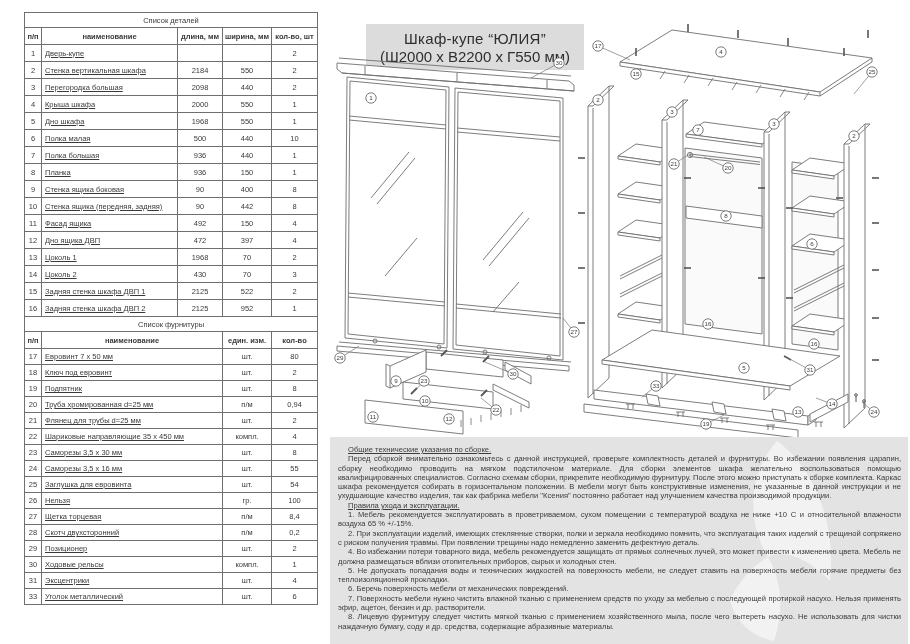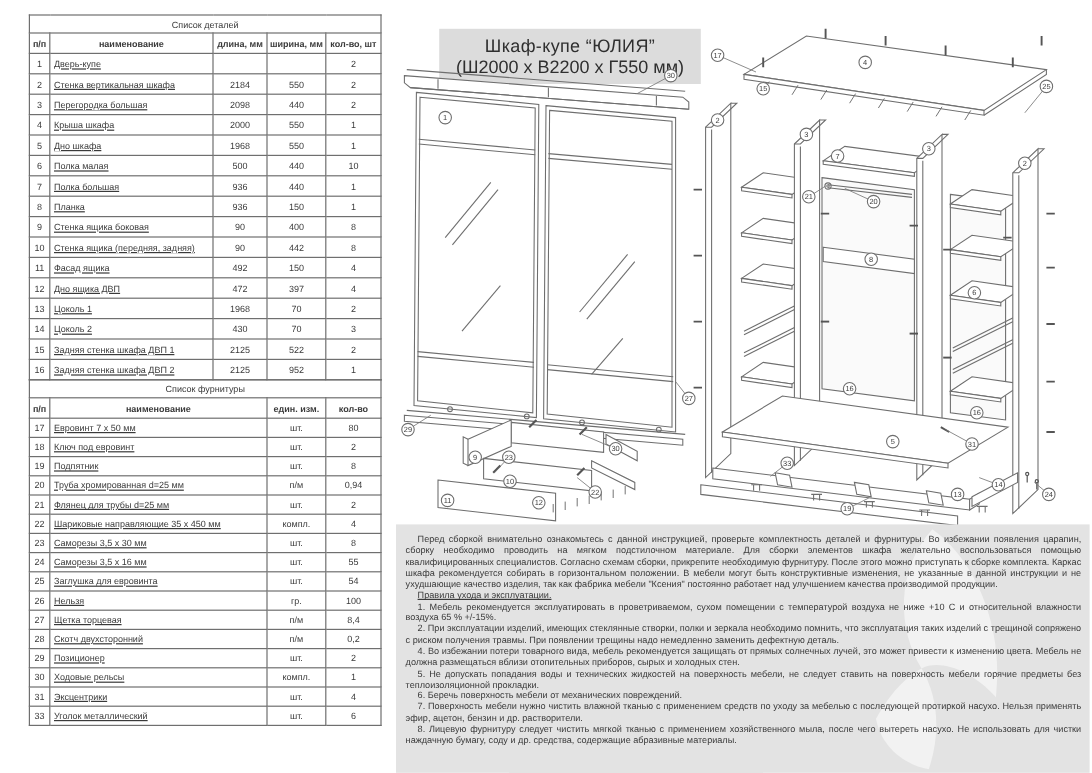--- a/index.html
+++ b/index.html
@@ -668,20 +668,21 @@
       <text x="298" y="406.2" text-anchor="middle" class="callout-num">24</text>
     </g>
   </svg>
 
 <div class="instructions">
   <svg class="watermark" width="170" height="200" viewBox="0 0 170 200">
     <path d="M95,0 C130,25 155,80 148,140 C128,118 102,108 86,116 C66,84 64,34 95,0 Z" fill="#f2f2f2"></path>
     <path d="M86,116 C100,140 102,170 92,200 C70,196 52,180 48,158 C60,136 72,124 86,116 Z" fill="#f2f2f2"></path>
   </svg>
   <div class="instr-text">
+    <p class="head">Общие технические указания по сборке.</p>
     <p>Перед сборкой внимательно ознакомьтесь с данной инструкцией, проверьте комплектность деталей и фурнитуры. Во избежании появления царапин, сборку необходимо проводить на мягком подстилочном материале. Для сборки элементов шкафа желательно воспользоваться помощью квалифицированных специалистов. Согласно схемам сборки, прикрепите необходимую фурнитуру. После этого можно приступать к сборке комплекта. Каркас шкафа рекомендуется собирать в горизонтальном положении. В мебели могут быть конструктивные изменения, не  указанные в данной инструкции и не ухудшающие качество изделия, так как фабрика мебели "Ксения" постоянно работает над улучшением качества производимой продукции.</p>
     <p class="head">Правила ухода и эксплуатации.</p>
     <p>1. Мебель  рекомендуется  эксплуатировать в проветриваемом,  сухом  помещении с температурой воздуха не ниже +10 С и относительной влажности воздуха 65 % +/-15%.</p>
     <p>2. При  эксплуатации  изделий,  имеющих  стеклянные створки, полки и зеркала необходимо помнить, что эксплуатация таких изделий с трещиной сопряжено с риском получения травмы. При появлении трещины надо немедленно заменить дефектную деталь.</p>
     <p>4. Во избежании  потери  товарного  вида,  мебель  рекомендуется  защищать  от прямых солнечных лучей, это может привести к изменению цвета. Мебель не должна размещаться вблизи отопительных приборов, сырых и холодных стен.</p>
     <p>5. Не  допускать  попадания  воды и технических жидкостей на поверхность мебели, не следует ставить на поверхность мебели горячие предметы без теплоизоляционной прокладки.</p>
     <p>6. Беречь поверхность мебели от механических повреждений.</p>
     <p>7. Поверхность  мебели  нужно  чистить  влажной  тканью  с применением средств по уходу за мебелью с последующей протиркой насухо. Нельзя применять эфир, ацетон, бензин и др. растворители.</p>
     <p>8. Лицевую  фурнитуру  следует  чистить  мягкой  тканью  с применением хозяйственного мыла, после чего вытереть насухо. Не использовать для чистки наждачную бумагу, соду и др. средства, содержащие абразивные материалы.</p>
   </div>

